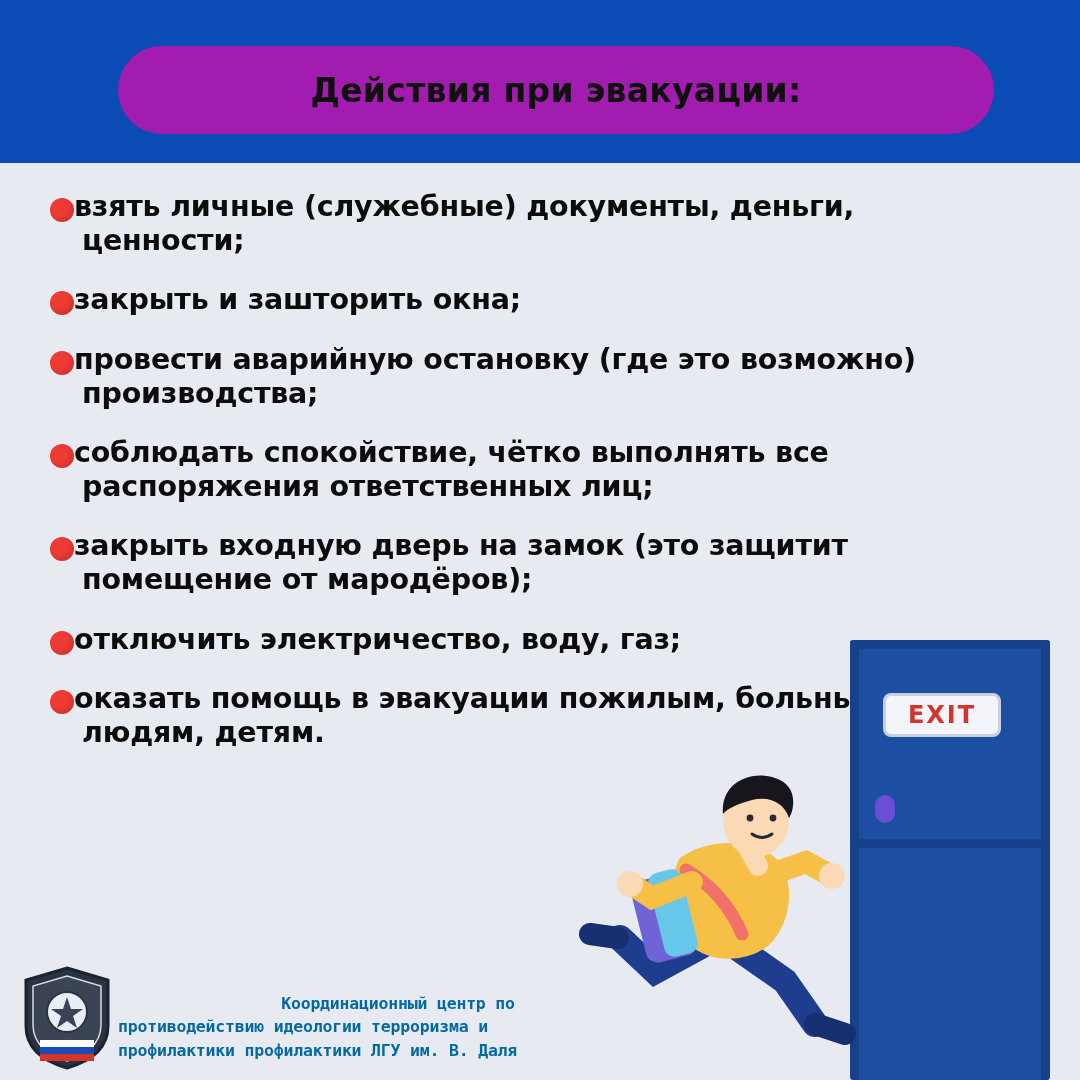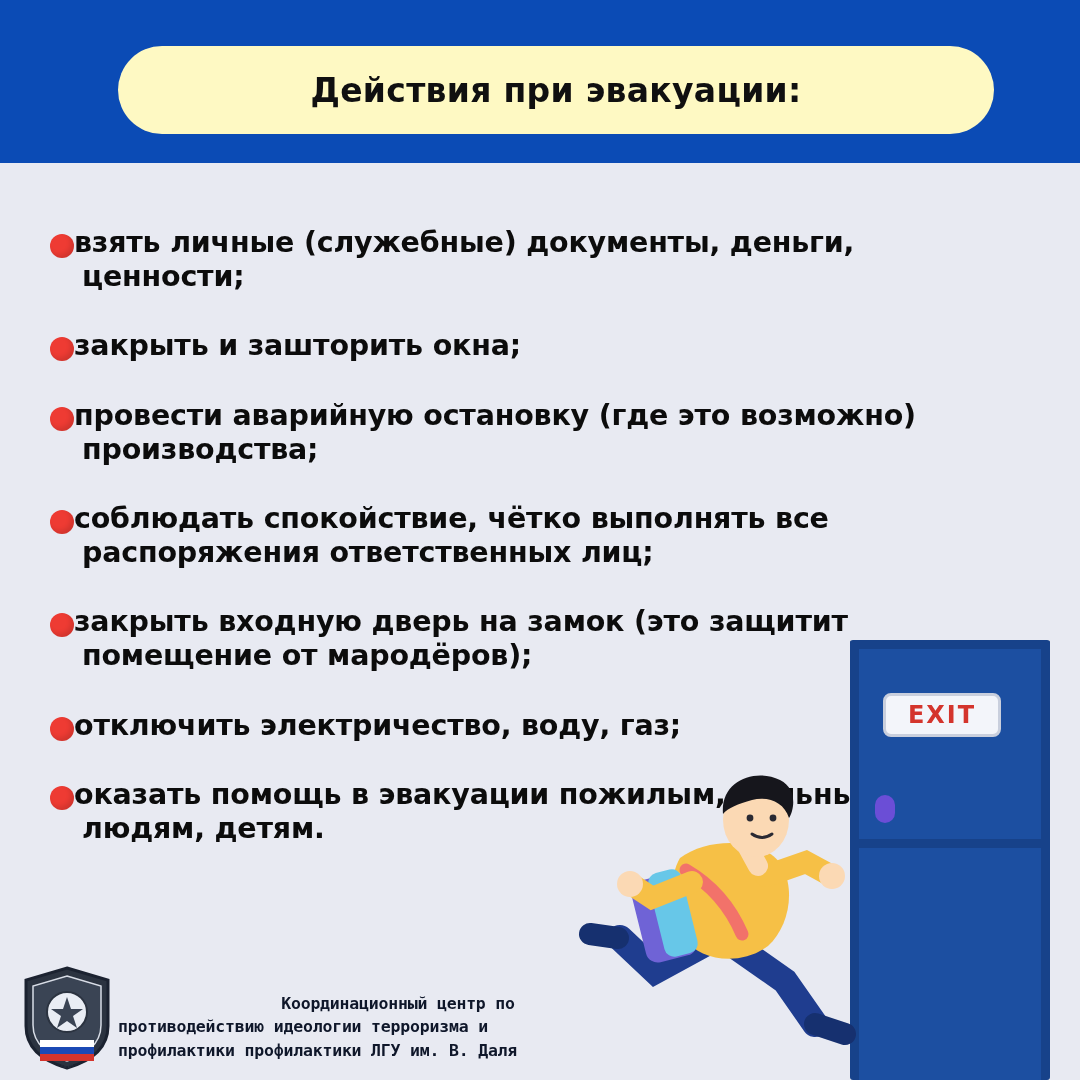--- a/index.html
+++ b/index.html
@@ -20,21 +20,21 @@
   .header-band {
     position: absolute;
     top: 0; left: 0;
     width: 1080px; height: 163px;
     background: #0b4bb5;
   }
   .title-pill {
     position: absolute;
     top: 46px; left: 118px;
     width: 876px; height: 88px;
-    background: #fef9c3;
+    background: #a21caf;
     border-radius: 44px;
     display: flex;
     align-items: center;
     justify-content: center;
   }
   .title-text {
     font-family: "DejaVu Sans", sans-serif;
     font-weight: bold;
     font-size: 33px;
     color: #101010;
@@ -45,21 +45,20 @@
   
   .list {
     position: absolute;
     top: 190px; left: 44px;
     width: 940px;
   }
   .list-item {
     position: relative;
     margin-bottom: 26px;
     padding-left: 38px;
-    margin-top: 36px;
   }
   .bullet {
     position: absolute;
     left: 6px; top: 8px;
     width: 24px; height: 24px;
     border-radius: 50%;
     background: #ee3b33;
     box-shadow: inset -3px -3px 5px rgba(0,0,0,0.12);
   }
   .item-text {
@@ -139,21 +138,21 @@
     width: 98px; height: 108px;
   }
   .footer-text {
     position: absolute;
     left: 118px; bottom: 18px;
     width: 560px;
     font-family: "DejaVu Sans Mono", monospace;
     font-weight: bold;
     font-size: 16.5px;
     line-height: 1.42;
-    color: #0f172a;
+    color: #0369a1;
     letter-spacing: -0.2px;
   }
   .footer-line { display: block; }
   .footer-line.l1 { text-align: center; }
 </style>
 </head>
 <body>
 
 <div class="poster">
 

